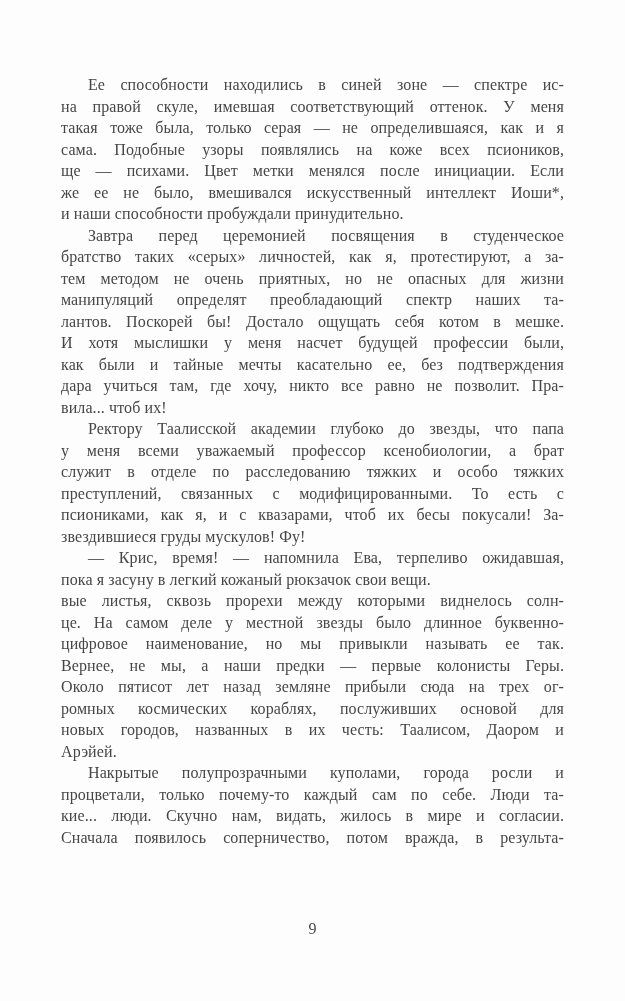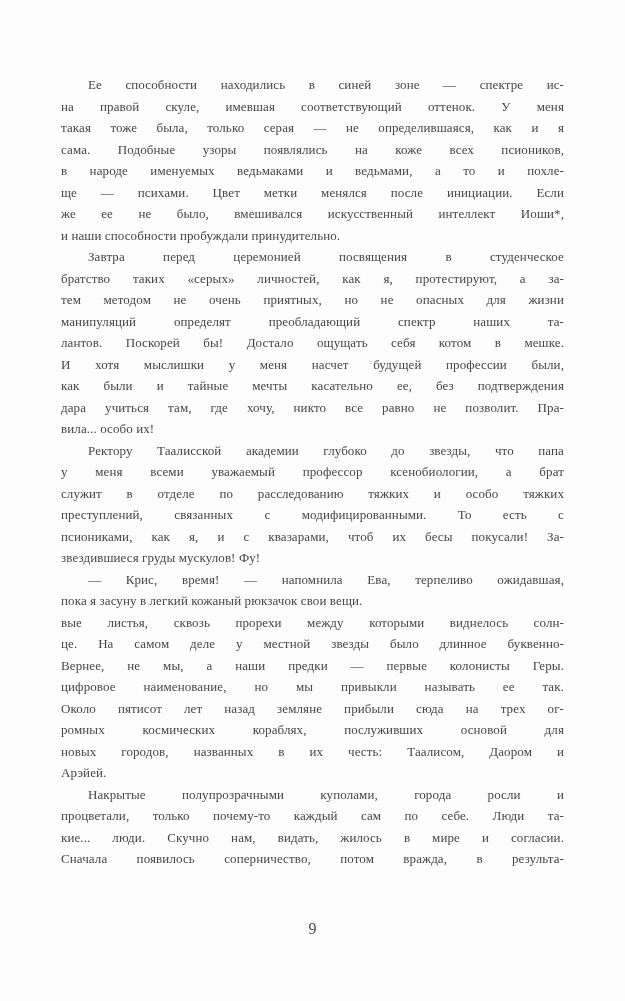--- a/index.html
+++ b/index.html
@@ -24,21 +24,21 @@
     position: absolute;
     left: 61px;
     top: 74px;
     width: 503px;
   }
   .paragraph {
     margin: 0;
     padding: 0;
   }
   .line {
-    font-size: 13px;
+    font-size: 16px;
     line-height: 21.5px;
     height: 21.5px;
     white-space: nowrap;
     text-align: justify;
     text-align-last: justify;
     -moz-text-align-last: justify;
     letter-spacing: 0.1px;
     overflow: visible;
   }
   .line.indent {
@@ -62,53 +62,52 @@
 </head>
 <body>
 
 <div class="page">
   <div class="text-block">
       <div class="paragraph">
         <div class="line indent">Ее способности находились в синей зоне — спектре ис-</div>
         <div class="line">на правой скуле, имевшая соответствующий оттенок. У меня</div>
         <div class="line">такая тоже была, только серая — не определившаяся, как и я</div>
         <div class="line">сама. Подобные узоры появлялись на коже всех псиоников,</div>
-        <div class="line">в народе именуемых ведьмаками и ведьмами, а то и похле-</div>
         <div class="line">ще — психами. Цвет метки менялся после инициации. Если</div>
         <div class="line">же ее не было, вмешивался искусственный интеллект Иоши*,</div>
         <div class="line last">и наши способности пробуждали принудительно.</div>
       </div>
       <div class="paragraph">
         <div class="line indent">Завтра перед церемонией посвящения в студенческое</div>
         <div class="line">братство таких «серых» личностей, как я, протестируют, а за-</div>
         <div class="line">тем методом не очень приятных, но не опасных для жизни</div>
         <div class="line">манипуляций определят преобладающий спектр наших та-</div>
         <div class="line">лантов. Поскорей бы! Достало ощущать себя котом в мешке.</div>
         <div class="line">И хотя мыслишки у меня насчет будущей профессии были,</div>
         <div class="line">как были и тайные мечты касательно ее, без подтверждения</div>
         <div class="line">дара учиться там, где хочу, никто все равно не позволит. Пра-</div>
-        <div class="line last">вила... особо их!</div>
+        <div class="line last">вила... чтоб их!</div>
       </div>
       <div class="paragraph">
         <div class="line indent">Ректору Таалисской академии глубоко до звезды, что папа</div>
         <div class="line">у меня всеми уважаемый профессор ксенобиологии, а брат</div>
         <div class="line">служит в отделе по расследованию тяжких и особо тяжких</div>
         <div class="line">преступлений, связанных с модифицированными. То есть с</div>
         <div class="line">псиониками, как я, и с квазарами, чтоб их бесы покусали! За-</div>
         <div class="line last">звездившиеся груды мускулов! Фу!</div>
       </div>
       <div class="paragraph">
         <div class="line indent">— Крис, время! — напомнила Ева, терпеливо ожидавшая,</div>
         <div class="line last">пока я засуну в легкий кожаный рюкзачок свои вещи.</div>
       </div>
       <div class="paragraph">
         <div class="line">вые листья, сквозь прорехи между которыми виднелось солн-</div>
         <div class="line">це. На самом деле у местной звезды было длинное буквенно-</div>
+        <div class="line">цифровое наименование, но мы привыкли называть ее так.</div>
         <div class="line">Вернее, не мы, а наши предки — первые колонисты Геры.</div>
-        <div class="line">цифровое наименование, но мы привыкли называть ее так.</div>
         <div class="line">Около пятисот лет назад земляне прибыли сюда на трех ог-</div>
         <div class="line">ромных космических кораблях, послуживших основой для</div>
         <div class="line">новых городов, названных в их честь: Таалисом, Даором и</div>
         <div class="line last">Арэйей.</div>
       </div>
       <div class="paragraph">
         <div class="line indent">Накрытые полупрозрачными куполами, города росли и</div>
         <div class="line">процветали, только почему-то каждый сам по себе. Люди та-</div>
         <div class="line">кие... люди. Скучно нам, видать, жилось в мире и согласии.</div>
         <div class="line">Сначала появилось соперничество, потом вражда, в результа-</div>

